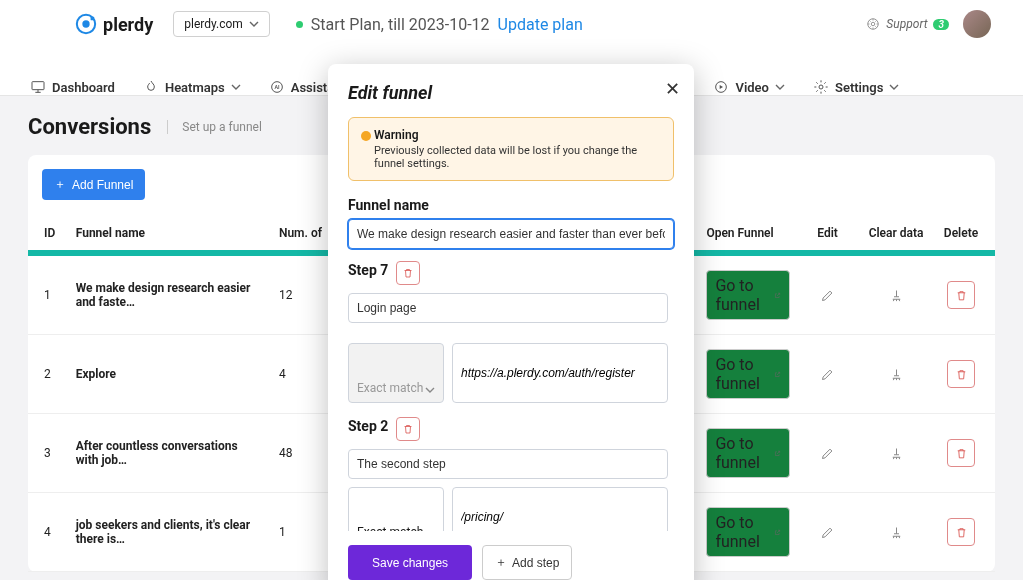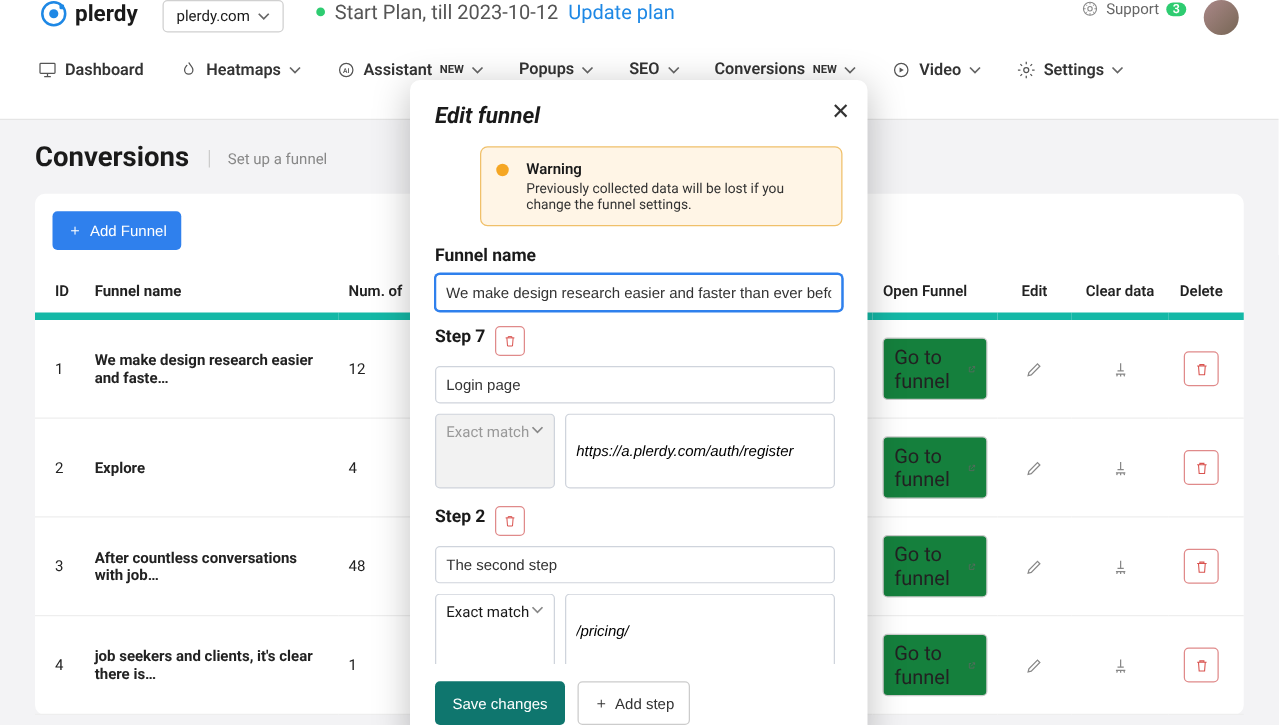--- a/index.html
+++ b/index.html
@@ -1,28 +1,28 @@
 <!DOCTYPE html>
 <html><head>
 <meta charset="utf-8">
 <style>
 * { box-sizing: border-box; margin: 0; padding: 0; }
 body { font-family: -apple-system, BlinkMacSystemFont, "Segoe UI", Roboto, Arial, sans-serif; font-size: 13px; color: #1a1a1a; background: #fff; width: 1023px; height: 580px; overflow: hidden; position: relative; }
-.topbar { display: flex; align-items: flex-start; height: 48px; padding: 0 32px; background: #fff; }
+.topbar { display: flex; align-items: center; height: 48px; padding: 0 32px; background: #fff; margin-left: 43px; }
 .logo { display: flex; align-items: center; gap: 6px; font-weight: 700; font-size: 18px; color: #1a1a1a; }
 .logo-icon { width: 22px; height: 22px; color: #1e88e5; }
 .site-select { margin-left: 20px; border: 1px solid #d0d0d0; border-radius: 4px; padding: 5px 10px; font-size: 12px; display: flex; align-items: center; gap: 6px; cursor: pointer; }
 .plan { margin-left: 26px; display: flex; align-items: center; gap: 8px; font-size: 16px; color: #555; }
 .plan-dot { width: 7px; height: 7px; background: #2ecc71; border-radius: 50%; }
 .update-plan { color: #1e88e5; cursor: pointer; }
 .spacer { flex: 1; }
-.support { display: flex; align-items: center; gap: 6px; font-size: 12px; color: #666; }
+.support { display: flex; align-items: center; gap: 6px; font-size: 12px; color: #666; font-style: italic; }
 .support-badge { background: #2ecc71; color: #fff; border-radius: 8px; padding: 0 5px; font-size: 10px; font-weight: 600; }
 .avatar { width: 28px; height: 28px; border-radius: 50%; background: linear-gradient(135deg,#a88,#765); margin-left: 14px; }
-.nav { display: flex; align-items: flex-start; gap: 28px; padding: 0 30px; height: 48px; background: #fff; border-bottom: 1px solid #e5e5e5; }
+.nav { display: flex; align-items: flex-end; gap: 28px; padding: 0 30px; height: 48px; background: #fff; border-bottom: 1px solid #e5e5e5; }
 .nav-item { display: flex; align-items: center; gap: 6px; font-size: 13px; font-weight: 600; color: #333; cursor: pointer; white-space: nowrap; }
 .nav-item sup { font-size: 9px; font-weight: 700; }
 .nav-icon { width: 16px; height: 16px; stroke: #555; fill: none; stroke-width: 1.5; }
 .chev { width: 10px; height: 10px; }
 .page { background: #f3f3f5; padding: 18px 28px 40px; }
 .page-head { display: flex; align-items: center; gap: 16px; margin-bottom: 16px; }
 .page-title { font-size: 22px; font-weight: 700; }
 .subtitle { font-size: 12px; color: #888; border-left: 1px solid #ccc; padding-left: 14px; }
 .card { background: #fff; border-radius: 8px; padding: 14px 0 0 0; }
 .add-funnel-btn { background: #2f80ed; color: #fff; border: none; border-radius: 4px; padding: 7px 12px; font-size: 12px; margin-left: 14px; display: inline-flex; align-items: center; gap: 6px; cursor: pointer; }
@@ -38,38 +38,38 @@
 .col-delete { width: 60px; text-align: center; padding-right: 16px; }
 .gotofunnel { border: 1px solid #ccc; background: #15803d; border-radius: 4px; padding: 5px 8px; font-size: 16px; display: inline-flex; align-items: center; gap: 5px; cursor: pointer; }
 .icon-btn { display: inline-flex; align-items: center; justify-content: center; width: 28px; height: 28px; cursor: pointer; }
 .danger-box { border: 1px solid #e08a8a; border-radius: 4px; color: #d9534f; padding: 4px; }
 .footer { display: flex; gap: 60px; padding: 30px; background: #fff; border-top: 1px solid #eee; }
 
 .overlay { position: absolute; inset: 0; background: rgba(0,0,0,0); pointer-events: none; }
 .modal { position: absolute; left: 328px; top: 64px; width: 366px; background: #fff; border-radius: 8px; padding: 18px 20px 16px; pointer-events: auto; box-shadow: 0 6px 30px rgba(0,0,0,.25); }
 .modal-title { font-size: 18px; font-weight: 700; margin-bottom: 14px; font-style: italic; }
 .close-btn { position: absolute; top: 14px; right: 14px; cursor: pointer; font-size: 18px; color: #333; }
-.warn { background: #fff5e6; border: 1px solid #f0c06a; border-radius: 6px; padding: 10px 12px; margin-bottom: 16px; display: flex; gap: 14px; margin-left: 36px; }
+.warn { background: #fff5e6; border: 1px solid #f0c06a; border-radius: 6px; padding: 10px 12px; margin-bottom: 16px; display: flex; gap: 3px; }
 .warn-dot { width: 10px; height: 10px; background: #f5a623; border-radius: 50%; margin-top: 3px; flex-shrink: 0; }
 .warn-title { font-weight: 600; font-size: 12px; margin-bottom: 2px; }
 .warn-text { font-size: 11px; color: #333; }
 .section-label { font-weight: 700; font-size: 14px; margin-bottom: 6px; }
 .modal-scroll { max-height: 270px; overflow-y: scroll; padding-right: 6px; margin-bottom: 14px; }
 .modal-scroll::-webkit-scrollbar { width: 5px; }
 .modal-scroll::-webkit-scrollbar-thumb { background: #ccc; border-radius: 3px; }
 .txt { width: 100%; border: 1px solid #cfd4dc; border-radius: 4px; padding: 7px 8px; font-size: 12px; color: #333; margin-bottom: 12px; }
 .txt.focus { border-color: #2f80ed; box-shadow: 0 0 0 1px #2f80ed; }
 .step-head { display: flex; align-items: center; gap: 8px; margin-bottom: 8px; }
 .step-head .danger-box { width: 24px; height: 24px; display: inline-flex; align-items: center; justify-content: center; }
 .step-row { display: flex; gap: 8px; margin-bottom: 14px; }
-.select-box { border: 1px solid #cfd4dc; border-radius: 4px; padding: 7px 8px; font-size: 12px; display: flex; align-items: flex-start; justify-content: space-between; width: 96px; cursor: pointer; background: #fff; }
+.select-box { border: 1px solid #cfd4dc; border-radius: 4px; padding: 7px 8px; font-size: 12px; display: flex; align-items: flex-end; justify-content: space-between; width: 96px; cursor: pointer; background: #fff; }
 .select-box.disabled { background: #f2f2f2; color: #999; }
 .url-input { flex: 1; border: 1px solid #cfd4dc; border-radius: 4px; padding: 22px 8px; font-size: 12px; font-style: italic; }
 .modal-footer { display: flex; gap: 10px; }
-.btn-primary { background: #0f766e; color: #fff; border: none; border-radius: 4px; padding: 8px 14px; font-size: 12px; cursor: pointer; }
+.btn-primary { background: #6d28d9; color: #fff; border: none; border-radius: 4px; padding: 8px 24px; font-size: 12px; cursor: pointer; }
 .btn-secondary { background: #fff; color: #333; border: 1px solid #ccc; border-radius: 4px; padding: 8px 12px; font-size: 12px; cursor: pointer; display: inline-flex; align-items: center; gap: 5px; }
 </style>
 </head>
 <body>
 
 <div class="topbar">
   <div class="logo">
     <svg class="logo-icon" viewBox="0 0 24 24">
         <circle cx="12" cy="12" r="10" fill="none" stroke="currentColor" stroke-width="2.2"></circle>
         <circle cx="12" cy="12" r="4" fill="currentColor"></circle>
@@ -317,21 +317,21 @@
     <div class="modal-scroll" id="steps-container">
         <div>
     <div class="step-head">
       <div class="section-label">Step 7</div>
       <span class="danger-box">
               <svg width="12" height="12" viewBox="0 0 24 24">
                 <path d="M5 7h14M9 7V5h6v2M7 7l1 13h8l1-13" fill="none" stroke="#d9534f" stroke-width="1.6"></path>
               </svg>
             </span>
     </div>
-    <input class="txt" style="margin-bottom: 8px;" value="Login page">
+    <input class="txt" style="margin-bottom: 20px;" value="Login page">
     <div class="step-row">
       <div class="select-box disabled">
               <span>Exact match</span>
               <svg class="chev" viewBox="0 0 10 10">
                 <path d="M1 3l4 4 4-4" fill="none" stroke="#888" stroke-width="1.4"></path>
               </svg>
             </div>
       <input class="url-input" value="https://a.plerdy.com/auth/register" style="">
     </div></div>
         <div>

